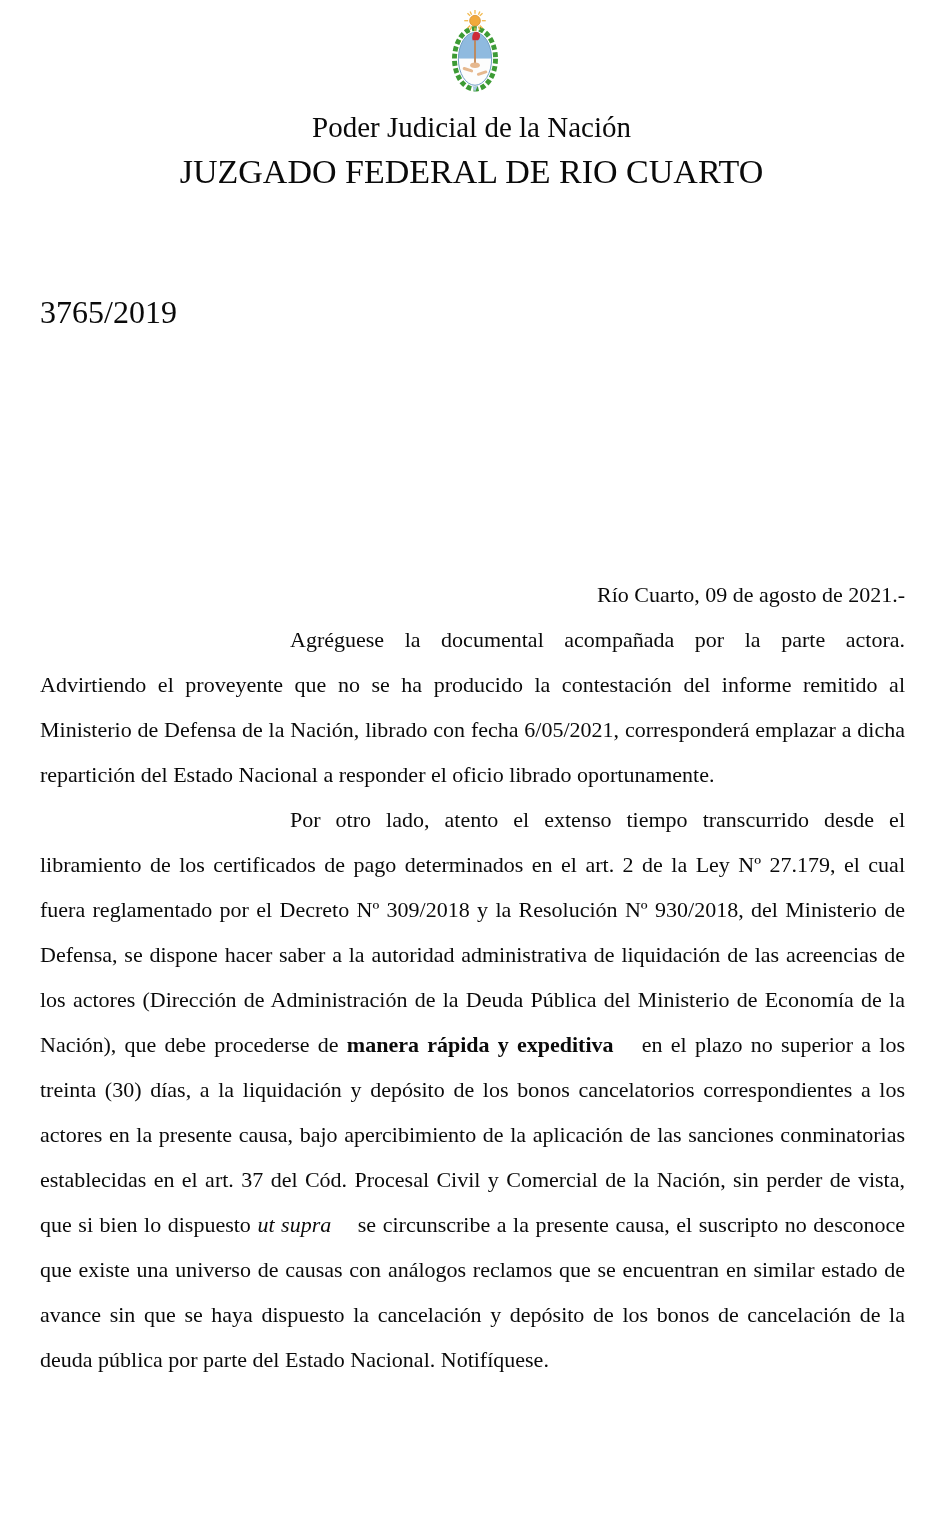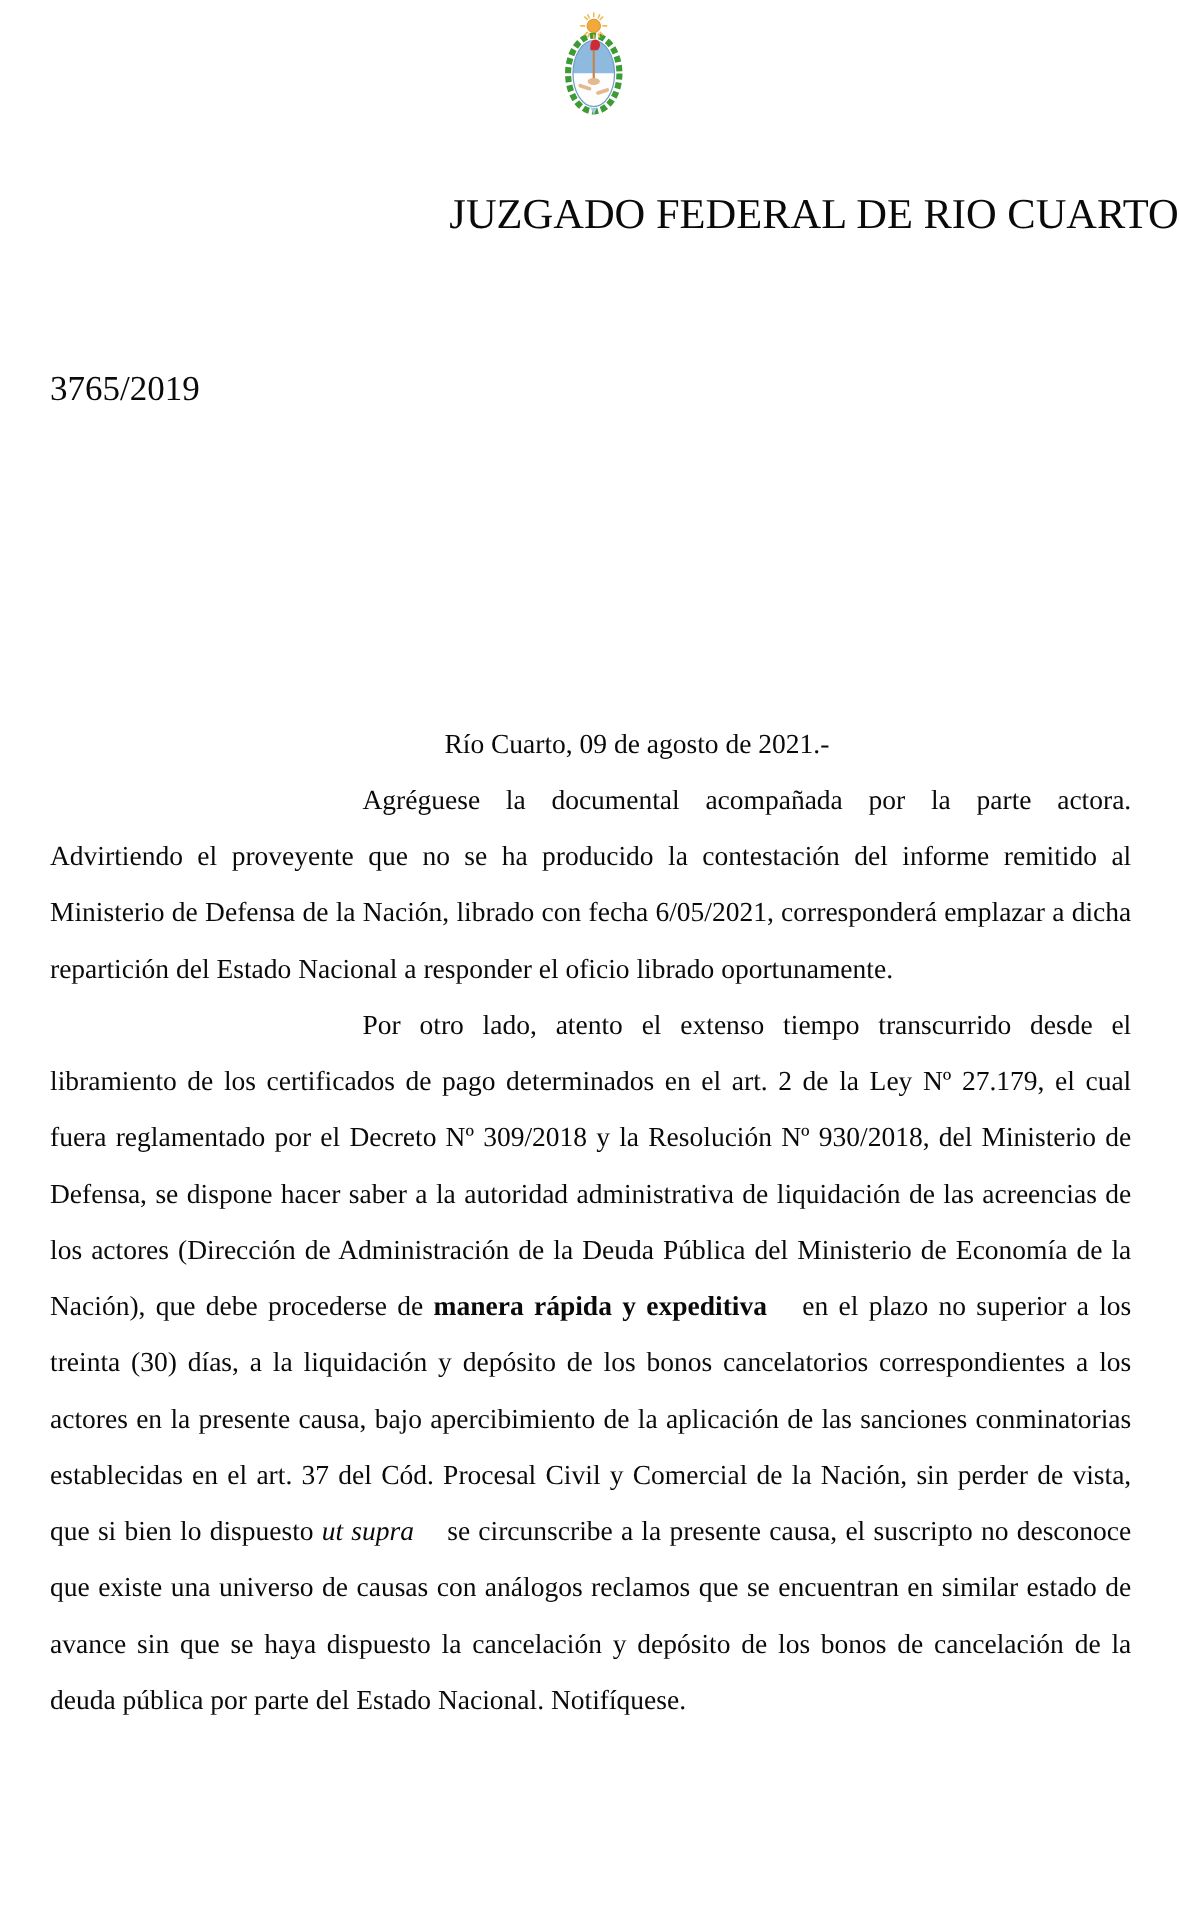--- a/index.html
+++ b/index.html
@@ -31,30 +31,30 @@
     text-align: center;
     font-size: 29px;
     line-height: 34px;
     white-space: nowrap;
   }
   .court {
     position: absolute;
     top: 152px;
     left: 0;
     width: 100%;
-    text-align: right;
+    text-align: center;
     font-size: 34px;
     line-height: 40px;
     white-space: nowrap;
   }
   .case-number {
     position: absolute;
     top: 293px;
     left: 40px;
-    font-size: 28px;
+    font-size: 32px;
     line-height: 38px;
   }
   .case-caption {
     position: absolute;
     top: 389px;
     left: 40px;
     width: 865px;
     font-size: 28px;
     line-height: 52px;
     text-align: justify;
@@ -69,21 +69,21 @@
     line-height: 45px;
     text-align: justify;
     hyphens: none;
   }
   .body-text p {
     margin: 0;
     padding: 0;
   }
   .dateline {
     text-indent: 74px;
-    text-align: center;
+    text-align: right;
   }
   .para {
     text-indent: 230px;
   }
   .seg-normal { font-weight: normal; font-style: normal; margin-left: 20px; }
   .seg-bold-underline { font-weight: bold; }
   .seg-italic { font-style: italic; }
 </style>
 </head>
 <body>
@@ -122,20 +122,21 @@
         <line x1="27" y1="3.5" x2="28.5" y2="7"></line>
         <line x1="35.5" y1="19" x2="37" y2="22.5"></line>
         <line x1="37" y1="3.5" x2="35.5" y2="7"></line>
         <line x1="28.5" y1="19" x2="27" y2="22.5"></line>
       </g>
 
       <circle cx="32" cy="13" r="5.5" fill="#f2a93b" stroke="#d98e2b" stroke-width="0.8"></circle>
     </svg>
   </div>
 
+  <div class="institution">Poder Judicial de la Nación</div>
 
   <div class="court">JUZGADO FEDERAL DE RIO CUARTO</div>
 
   <div class="case-number">3765/2019</div>
 
 
   <div class="body-text">
     <p class="dateline">Río Cuarto, 09 de agosto de 2021.-</p>
     <div id="paragraphs">
         <p class="para"><span class="seg-normal">Agréguese la documental acompañada por la parte actora. Advirtiendo el proveyente que no se ha producido la contestación del informe remitido al Ministerio de Defensa de la Nación, librado con fecha 6/05/2021, corresponderá emplazar a dicha repartición del Estado Nacional a responder el oficio librado oportunamente.</span></p>

